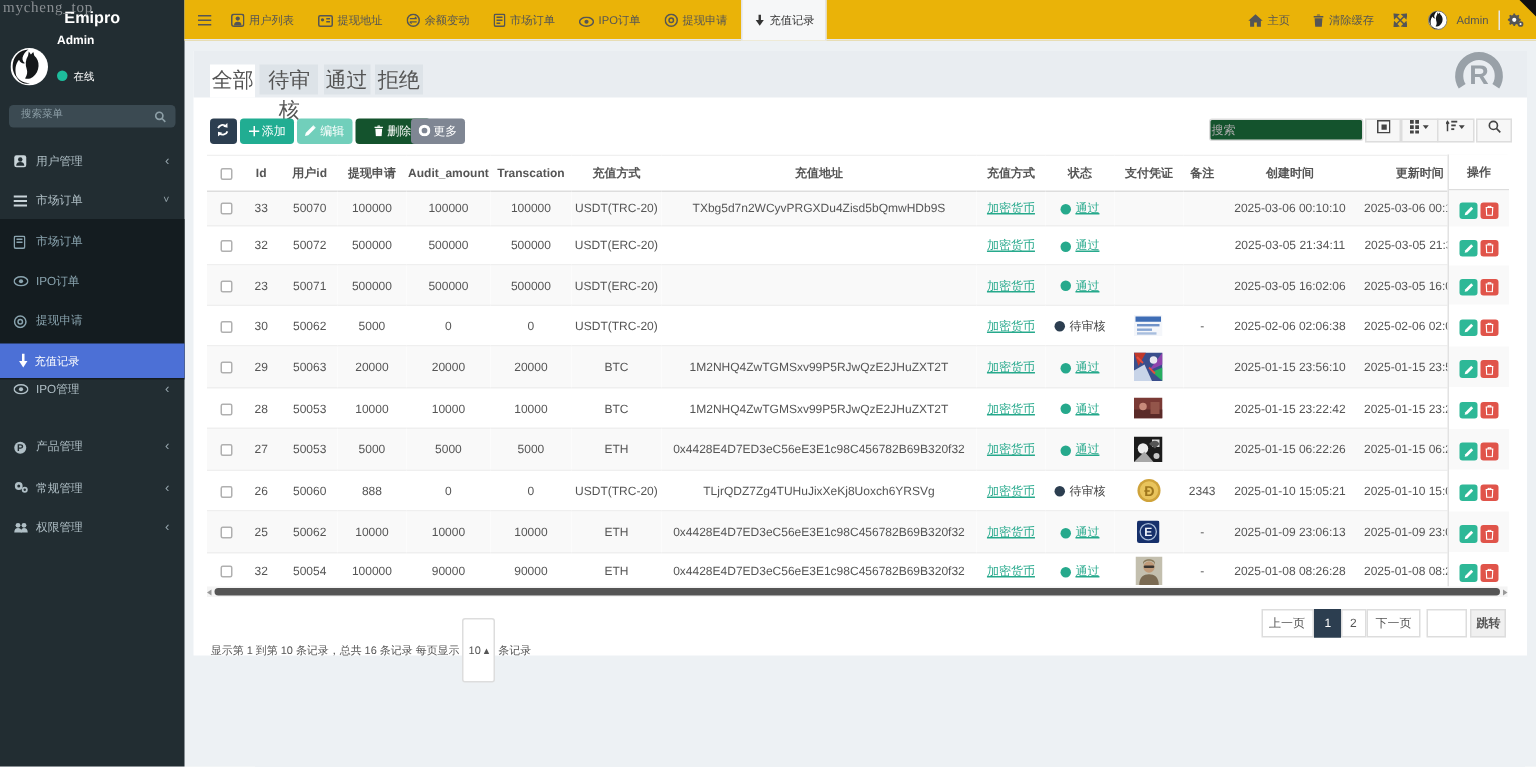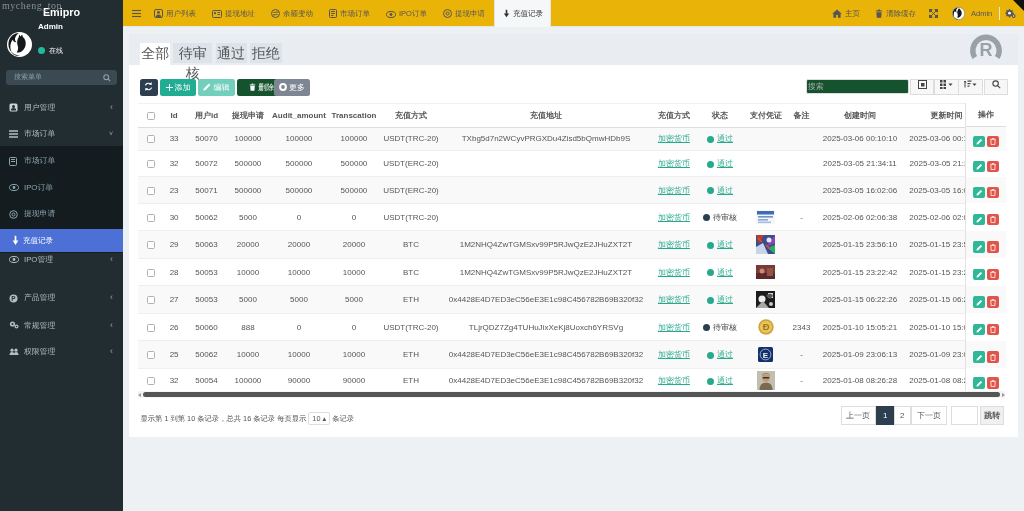--- a/index.html
+++ b/index.html
@@ -58,21 +58,21 @@
 .ob { display:inline-block; width:11.5px; height:11.5px; border-radius:2px; margin:0 1.2px; }
 .ob svg { display:block; margin:2.25px auto; }
 .ob.e { background:#2eb897; }
 .ob.d { background:#e0544a; }
 
 #scrb { position:absolute; left:9.4px; top:357px; width:867px; height:7px; background:#f4f4f4; }
 #scrb .sth { position:absolute; left:5px; top:1px; width:857px; height:5px; background:#555; border-radius:2.5px; }
 .sar { position:absolute; top:1.5px; width:0; height:0; border-top:2.5px solid transparent; border-bottom:2.5px solid transparent; }
 
 #paginfo { position:absolute; left:11.5px; top:378px; font-size:7.3px; color:#555; }
-#psel { display:inline-block; border:1px solid #ddd; background:#fff; padding:1px 3px; border-radius:2px; color:#555; }
+#psel { display:inline-block; border:1px solid #ddd; background:#fff; padding:16px 3px; border-radius:2px; color:#555; }
 .pg { position:absolute; top:372px; height:18.5px; line-height:17px; font-size:8px; color:#555; text-align:center; background:#fff; border:1px solid #ddd; }
 .pg.on { background:#2c3e50; color:#fff; border-color:#2c3e50; }
 #jmp { position:absolute; top:372px; height:18.5px; background:#f0f0f0; border:1px solid #ddd; font-size:8px; line-height:17px; text-align:center; color:#555; }
 </style>
 </head>
 <body>
 <div id="sidebar">
   <div id="brand">Emipro</div>
   <div id="avatar"><svg width="25" height="25" viewBox="0 0 25 25">
         <circle cx="12.5" cy="12.5" r="12.5" fill="#fff"></circle>

